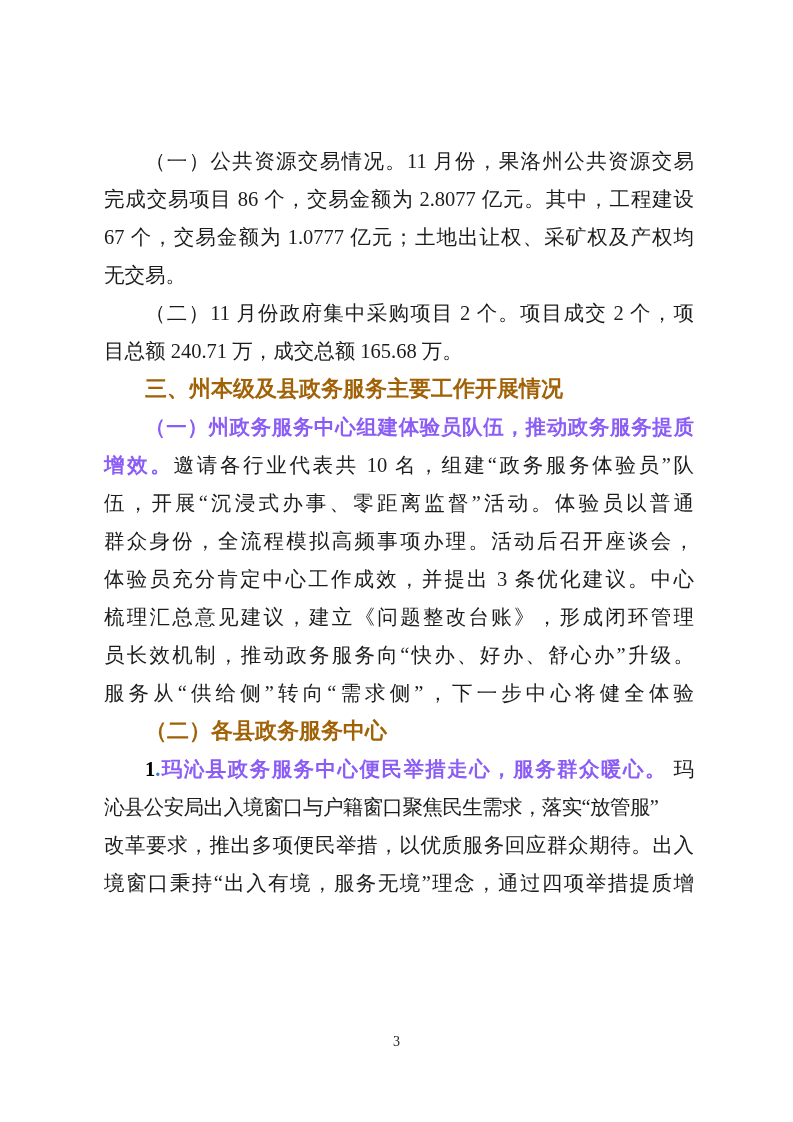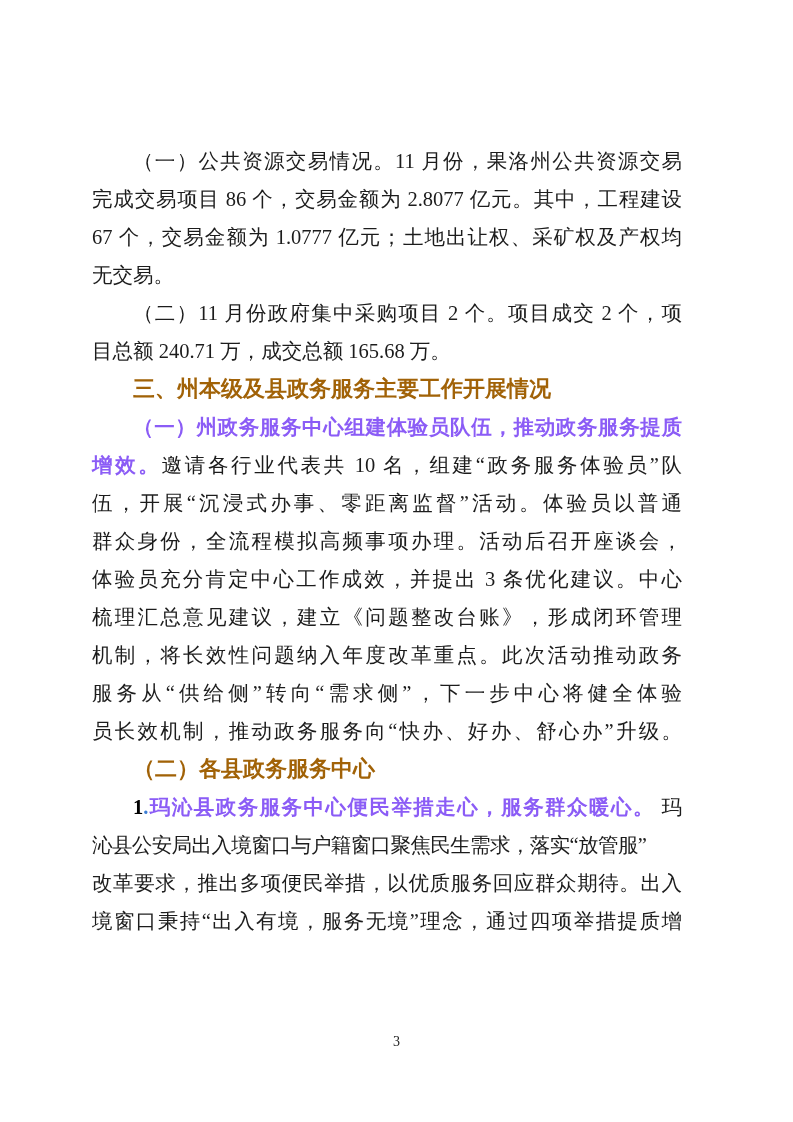--- a/index.html
+++ b/index.html
@@ -11,21 +11,21 @@
     position: relative;
     width: 793px;
     height: 1122px;
     background: #ffffff;
     overflow: hidden;
     font-family: "Liberation Serif", "DejaVu Serif", serif;
     color: #1c1c1c;
   }
   .content {
     position: absolute;
-    left: 92px;
+    left: 104px;
     top: 142px;
     width: 590px;
   }
   
   .ln {
     height: 38px;
     line-height: 38px;
     font-size: 20.5px;
     text-align: justify;
     text-align-last: justify;
@@ -99,23 +99,22 @@
     <div class="ln ind">
       <span class="lead">（一）州政务服务中心组建体验员队伍，推动政务服务提质</span>
     </div>
     <div class="ln">
       <span class="lead">增效。</span><span>邀请各行业代表共 10 名，组建“政务服务体验员”队</span>
     </div>
     <div class="ln">伍，开展“沉浸式办事、零距离监督”活动。体验员以普通</div>
     <div class="ln">群众身份，全流程模拟高频事项办理。活动后召开座谈会，</div>
     <div class="ln">体验员充分肯定中心工作成效，并提出 3 条优化建议。中心</div>
     <div class="ln">梳理汇总意见建议，建立《问题整改台账》，形成闭环管理</div>
-    <div class="ln">机制，将长效性问题纳入年度改革重点。此次活动推动政务</div>
+    <div class="ln">员长效机制，推动政务服务向“快办、好办、舒心办”升级。</div>
     <div class="ln">服务从“供给侧”转向“需求侧”，下一步中心将健全体验</div>
-    <div class="ln">员长效机制，推动政务服务向“快办、好办、舒心办”升级。</div>
 
     <div class="ln ind hei">（二）各县政务服务中心</div>
 
     <div class="ln ind">
       <span class="num">1</span><span class="dot">.</span><span class="lead">玛沁县政务服务中心便民举措走心，服务群众暖心。</span><span> 玛</span>
     </div>
     <div class="ln tight">沁县公安局出入境窗口与户籍窗口聚焦民生需求，落实“放管服”</div>
     <div class="ln">改革要求，推出多项便民举措，以优质服务回应群众期待。出入</div>
     <div class="ln">境窗口秉持“出入有境，服务无境”理念，通过四项举措提质增</div>
 

